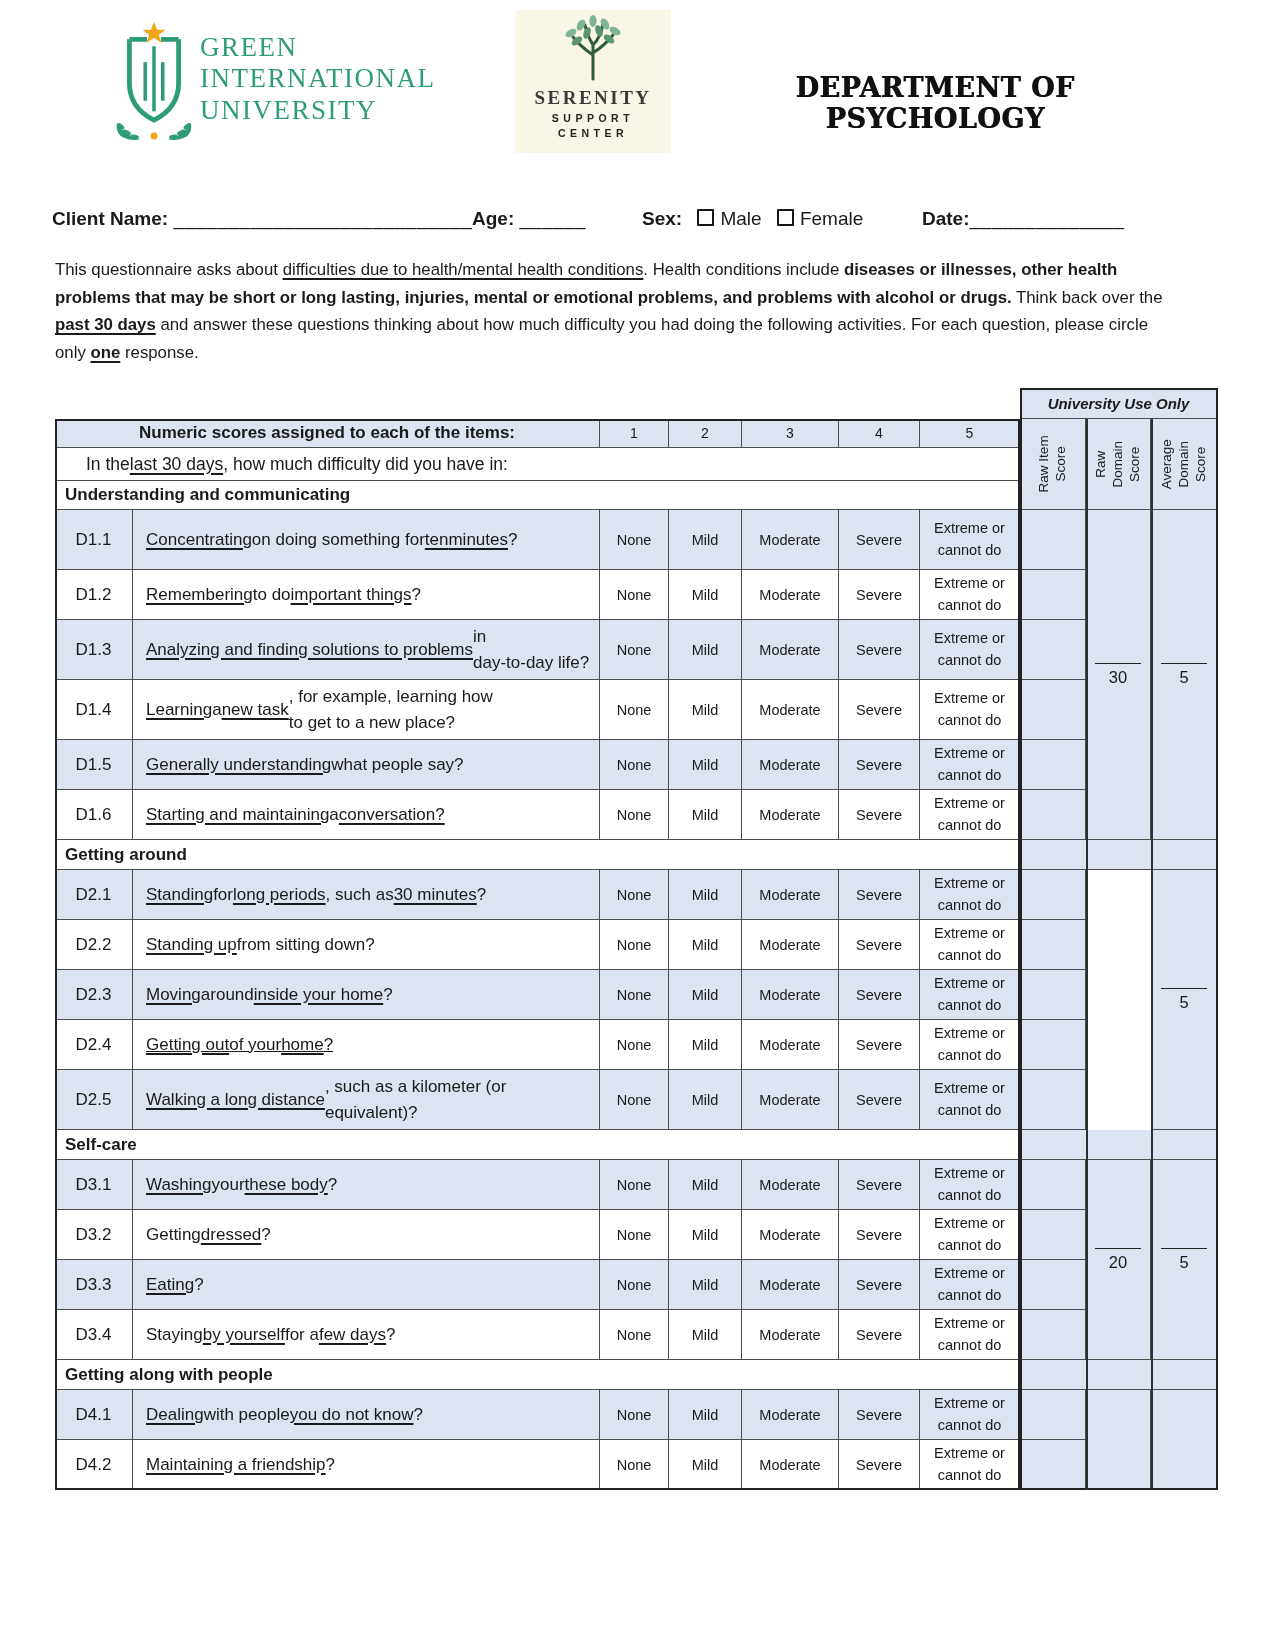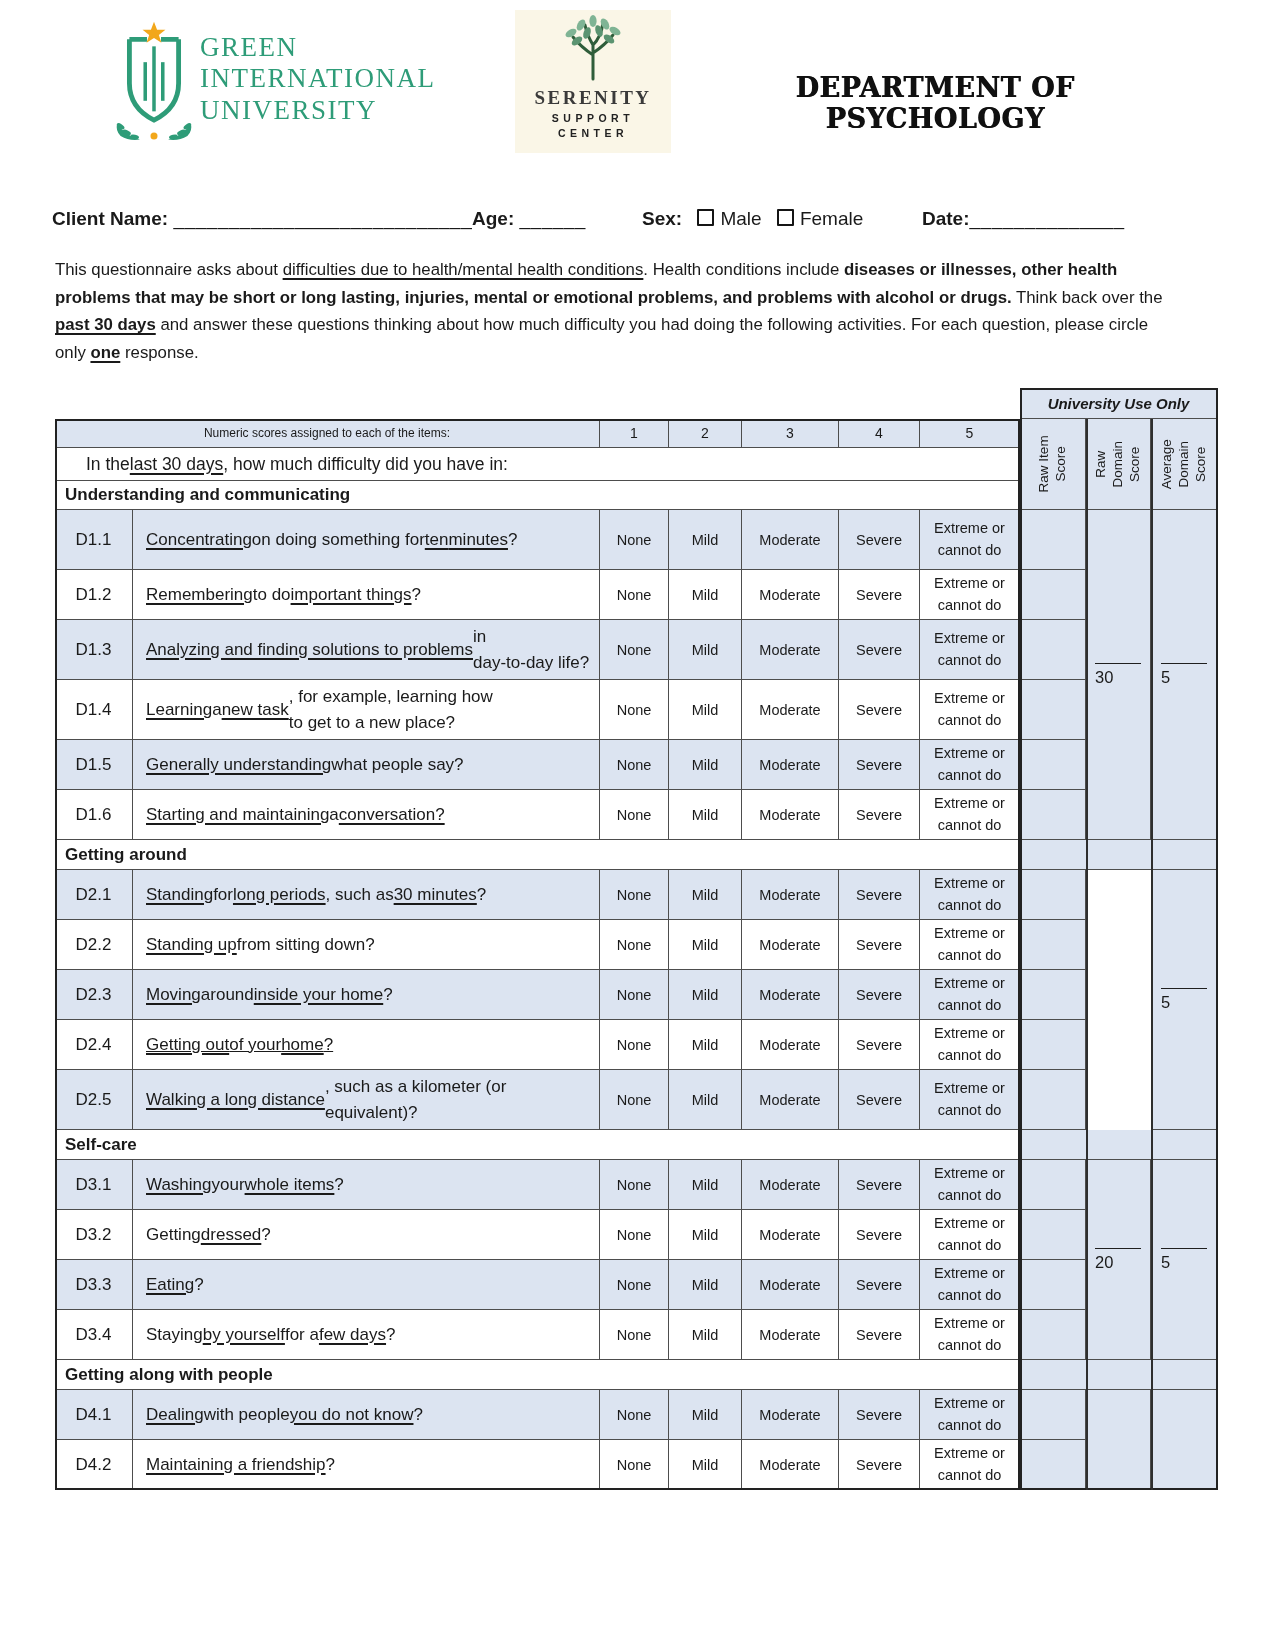--- a/index.html
+++ b/index.html
@@ -33,32 +33,32 @@
   .b{font-weight:bold;}
   .bu{font-weight:bold;text-decoration:underline;text-decoration-thickness:1.5px;text-underline-offset:3px;}
 
   
   #qtable{position:absolute;left:55px;top:388px;width:1163px;height:1102px;display:grid;
           grid-template-columns:78px 467px 69px 73px 97px 81px 100px 66px 65px 67px;}
   .cell{box-sizing:border-box;border-right:1.5px solid #4d4d4d;border-bottom:1.5px solid #4d4d4d;
         display:flex;align-items:center;justify-content:center;background:#fff;overflow:hidden;}
   .cell.blue{background:#dce4f1;}
   .clin-title{font-weight:bold;font-style:italic;font-size:15px;}
-  .numlabel{font-size:12px;}
+  .numlabel{font-size:17px;font-weight:bold;}
   .numval{font-size:14px;}
   .promptcell{justify-content:flex-start;padding-left:10px;font-size:17.5px;}
   .sectioncell{justify-content:flex-start;padding-left:10px;font-size:17px;font-weight:bold;}
   .idcell{font-size:17px;}
   .qcell{justify-content:flex-start;padding-left:13px;padding-right:6px;font-size:17px;
          line-height:1.5;white-space:pre-line;}
   .optcell{font-size:14.5px;}
   .extcell{font-size:14.5px;line-height:1.5;white-space:pre-line;text-align:center;}
   .rot{transform:rotate(-90deg);white-space:pre-line;font-size:13.5px;line-height:1.25;
        text-align:center;width:88px;flex:none;}
-  .frac{display:flex;flex-direction:column;align-items:flex-start;gap:4px;}
+  .frac{display:flex;flex-direction:column;align-items:center;gap:4px;}
   .frac .bar{width:46px;border-top:1.8px solid #1f1f1f;}
   .frac .val{font-size:16.5px;}
   .overlay{position:absolute;pointer-events:none;box-sizing:border-box;}
   #outline-main{left:0;top:31px;width:965px;height:1071px;border:2.5px solid #222;}
   #outline-clin{left:965px;top:0;width:198px;height:1102px;border:2.5px solid #222;}
   .vthick{width:2px;background:#2e2e2e;top:31px;height:1071px;}
 </style>
 </head>
 <body>
 
@@ -300,21 +300,21 @@
           <div class="val">20</div>
         </div>
       </div>
       <div class="cell blue" style="grid-area: 18 / 10 / span 4 / span 1;">
         <div class="frac">
           <div class="bar"></div>
           <div class="val">5</div>
         </div>
       </div>
       <div class="cell blue idcell" style="grid-area: 18 / 1 / span 1 / span 1;">D3.1</div>
-      <div class="cell blue qcell" style="grid-area: 18 / 2 / span 1 / span 1;"><span class="u">Washing</span><span> your </span><span class="u">whole items</span><span>?</span></div>
+      <div class="cell blue qcell" style="grid-area: 18 / 2 / span 1 / span 1;"><span class="u">Washing</span><span> your </span><span class="u">these body</span><span>?</span></div>
       <div class="cell blue optcell" style="grid-area: 18 / 3 / span 1 / span 1;">None</div>
       <div class="cell blue optcell" style="grid-area: 18 / 4 / span 1 / span 1;">Mild</div>
       <div class="cell blue optcell" style="grid-area: 18 / 5 / span 1 / span 1;">Moderate</div>
       <div class="cell blue optcell" style="grid-area: 18 / 6 / span 1 / span 1;">Severe</div>
       <div class="cell blue extcell" style="grid-area: 18 / 7 / span 1 / span 1;">Extreme or
 cannot do</div>
       <div class="cell blue" style="grid-area: 18 / 8 / span 1 / span 1;"></div>
       <div class="cell  idcell" style="grid-area: 19 / 1 / span 1 / span 1;">D3.2</div>
       <div class="cell  qcell" style="grid-area: 19 / 2 / span 1 / span 1;"><span>Getting </span><span class="u">dressed</span><span>?</span></div>
       <div class="cell  optcell" style="grid-area: 19 / 3 / span 1 / span 1;">None</div>

